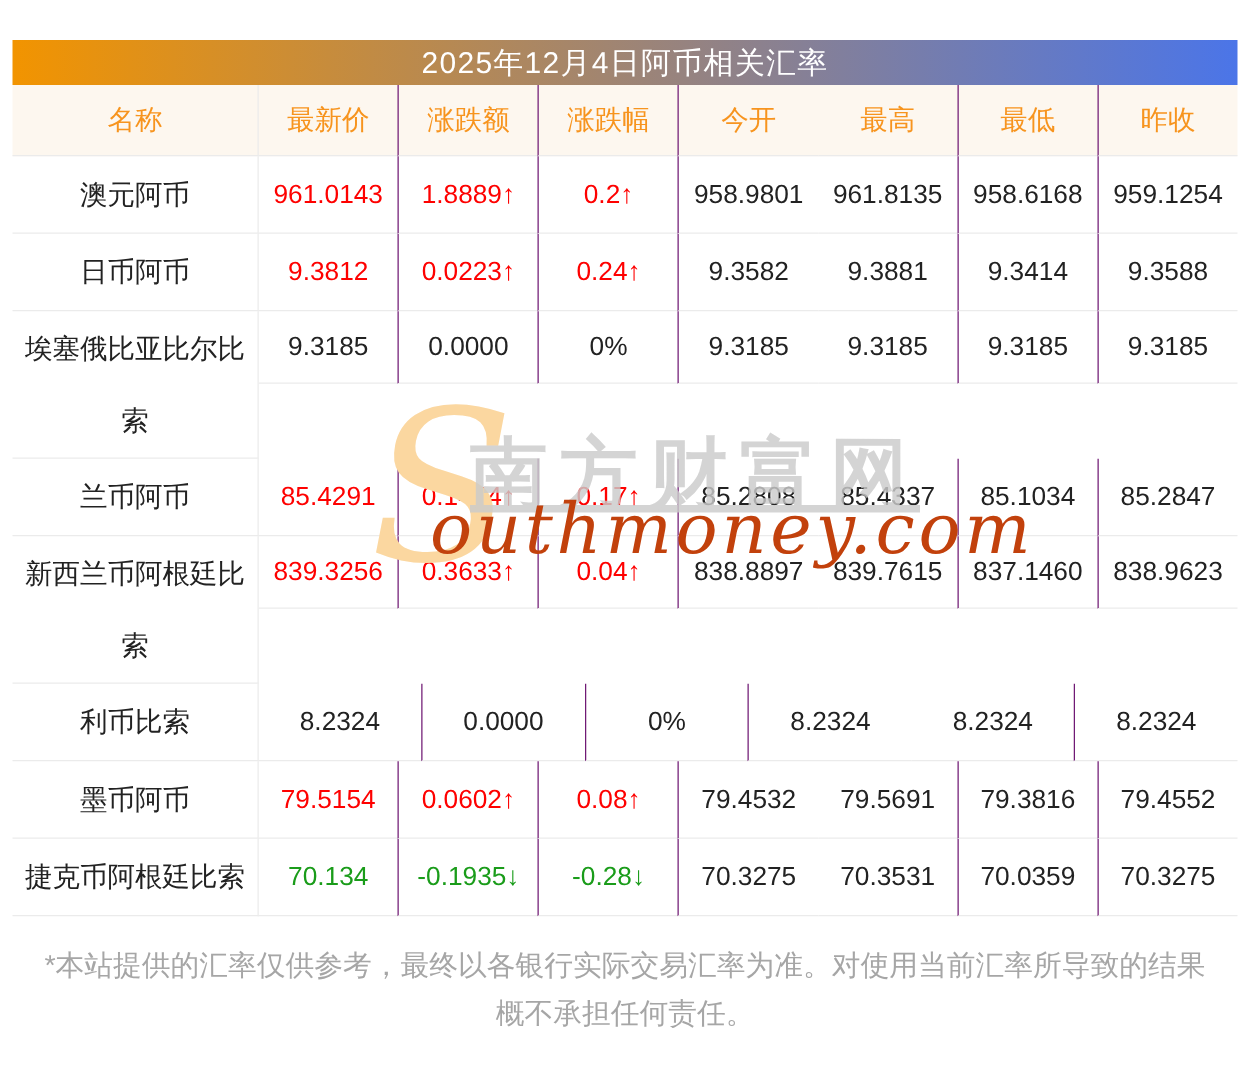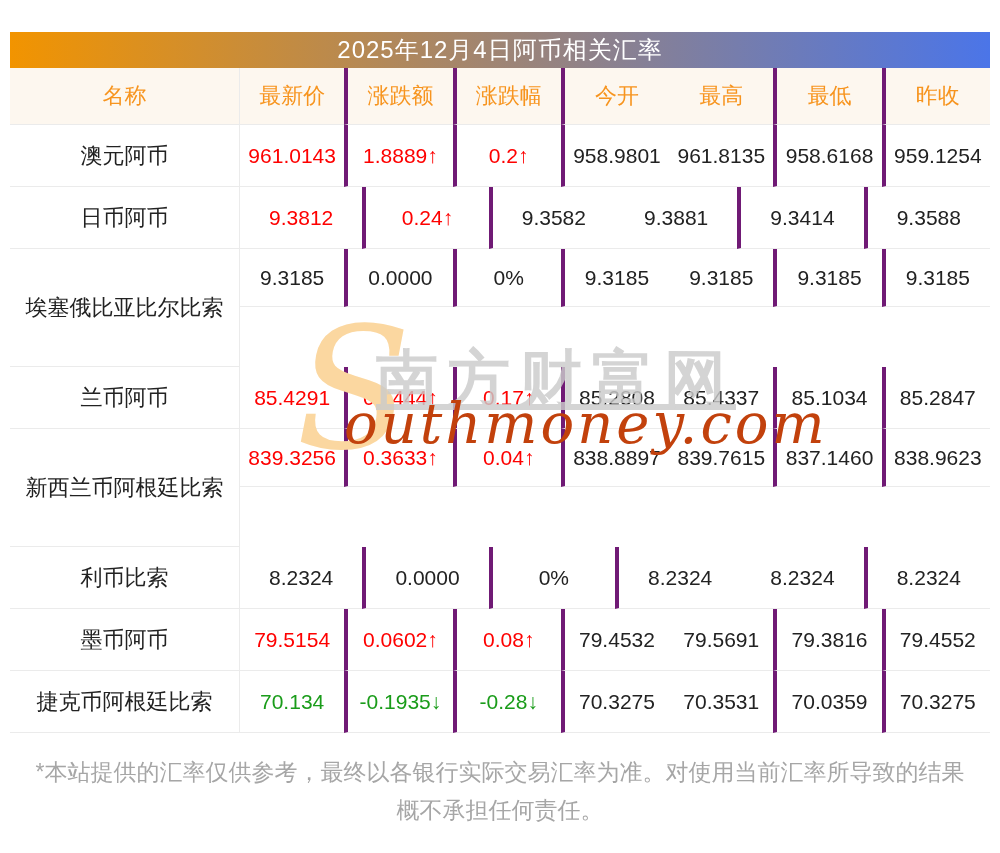--- a/index.html
+++ b/index.html
@@ -21,25 +21,25 @@
 
   
   .rates-table { position:relative; }
   .row { display:flex; align-items:stretch; }
   .cell {
     display:flex; align-items:center; justify-content:center;
     font-size:21px; color:#222;
     border-bottom:1px solid #ebebeb;
     text-align:center;
   }
-  .c0 { width:230px; flex:none; font-size:22px;
+  .c0 { width:197px; flex:none; font-size:22px;
         border-right:1px solid #ebebeb;
         line-height:58px; word-break:break-all; padding:0 1px; }
   .c1,.c2,.c3,.c4,.c5,.c6,.c7 { flex:1 1 0; }
-  .c2,.c3,.c4,.c6,.c7 { border-left:4px solid #701a75; } 
+  .c2,.c3,.c4,.c6,.c7 { border-left:1px solid #701a75; } 
 
   .row.header { height:57px; background:#fdf7ef; }
   .row.header .cell { color:#f7941e; font-size:22px; border-bottom:1px solid #ebebeb; }
 
   .row.body { min-height:62px; }
   .row.body.tall { min-height:118px; }
   .row.body.tall .cell:not(.c0) { height:58px; align-self:flex-start; }
 
   .up   { color:#fe0100; }
   .down { color:#1a9c1a; }
@@ -101,20 +101,21 @@
           <div class="cell c2 up">1.8889↑</div>
           <div class="cell c3 up">0.2↑</div>
           <div class="cell c4">958.9801</div>
           <div class="cell c5">961.8135</div>
           <div class="cell c6">958.6168</div>
           <div class="cell c7">959.1254</div>
         </div>
         <div class="row body">
           <div class="cell c0">日币阿币</div>
           <div class="cell c1 up">9.3812</div>
+          <div class="cell c2 up">0.0223↑</div>
           <div class="cell c3 up">0.24↑</div>
           <div class="cell c4">9.3582</div>
           <div class="cell c5">9.3881</div>
           <div class="cell c6">9.3414</div>
           <div class="cell c7">9.3588</div>
         </div>
         <div class="row body tall">
           <div class="cell c0">埃塞俄比亚比尔比索</div>
           <div class="cell c1 flat">9.3185</div>
           <div class="cell c2 flat">0.0000</div>

